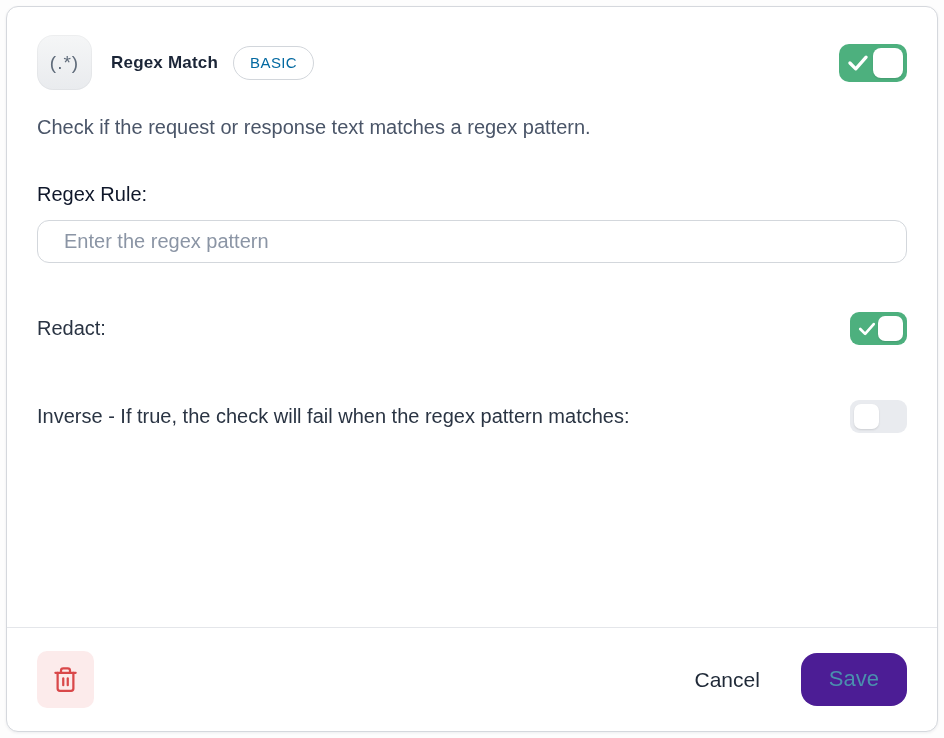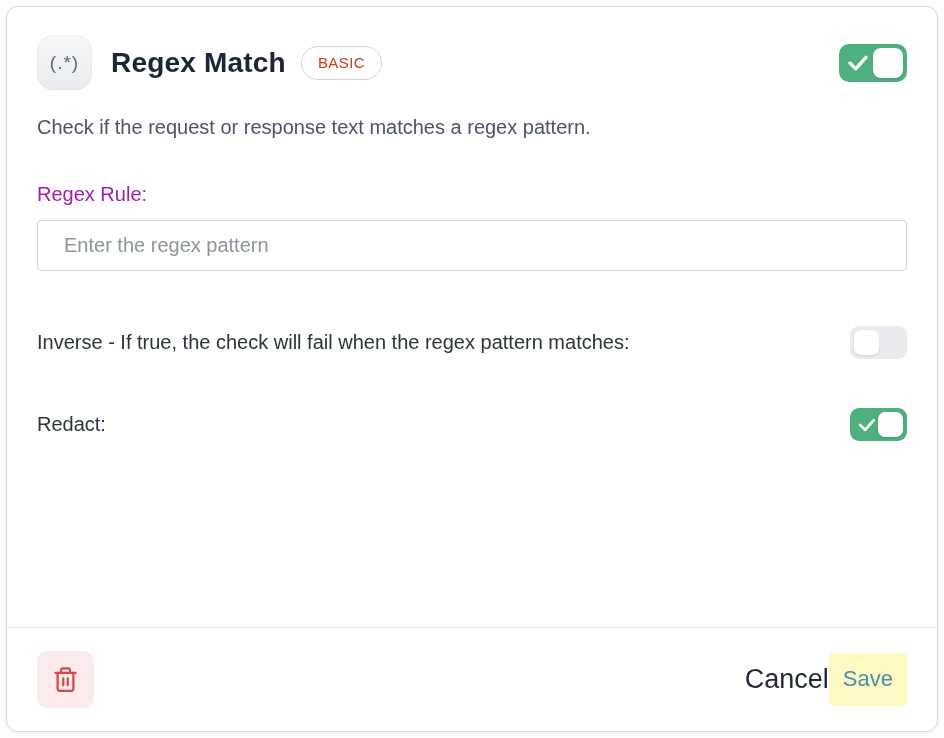--- a/index.html
+++ b/index.html
@@ -30,32 +30,32 @@
     background: linear-gradient(180deg, #f5f6f7 0%, #e9ebee 100%);
     box-shadow: inset 0 0 0 1px rgba(0,0,0,0.03);
     color: #5f6b7a;
     font-size: 19px;
     font-weight: 500;
     letter-spacing: 1px;
     display: flex; align-items: center; justify-content: center;
   }
   .title {
     margin-left: 19px;
-    font-size: 28px;
+    font-size: 17px;
     font-weight: 700;
     color: #1b2537;
     letter-spacing: 0.2px;
   }
   .badge {
     margin-left: 15px;
     border: 1.5px solid #d2d6db;
     border-radius: 999px;
     padding: 7px 16px 8px;
     font-size: 15px;
-    color: #c2410c;
+    color: #0369a1;
     letter-spacing: 0.4px;
     background: #fff;
   }
 
   
   .toggle {
     position: relative;
     background: #e9ebef;
     border: none;
     cursor: pointer;
@@ -86,31 +86,31 @@
     margin-top: 24px;
     font-size: 20px;
     line-height: 26px;
     color: #4a5568;
   }
 
   
   .field-label {
     display: block;
     font-size: 20px;
-    color: #a21caf;
+    color: #0f172a;
     margin-top: 13px;
   }
   .field.first { margin-top: 43px; }
   .field { margin-top: 37px; }
   .text-input {
     margin-top: 14px;
     width: 100%;
-    height: 51px;
+    height: 43px;
     border: 1px solid #d3d7dc;
-    border-radius: 4px;
+    border-radius: 12px;
     padding: 0 26px;
     font-size: 20px;
     font-family: "Liberation Sans", sans-serif;
     color: #1f2937;
     background: #fff;
     outline: none;
   }
   .text-input::placeholder { color: #8b95a5; opacity: 1; }
 
   
@@ -136,33 +136,34 @@
     width: 57px; height: 57px;
     border-radius: 10px;
     border: none;
     background: #fcebeb;
     display: flex; align-items: center; justify-content: center;
     cursor: pointer;
   }
   .footer-right { display: flex; align-items: center; }
   .cancel-btn {
     border: none; background: transparent;
-    font-size: 27px; color: #1f2937;
-    font-family: "Liberation Sans", sans-serif;
-    cursor: pointer;
+    font-size: 21px; color: #1f2937;
+    font-family: "Liberation Sans", sans-serif;
+    cursor: pointer;
+    margin-right: 41px;
   }
   .save-btn {
     border: none;
-    background: #fef9c3;
+    background: #4c1d95;
     color: #4a8fae;
     font-size: 22px;
     font-weight: 500;
     font-family: "Liberation Sans", sans-serif;
-    border-radius: 4px;
-    padding: 13px 14px 14px;
+    border-radius: 16px;
+    padding: 13px 28px 14px;
     cursor: pointer;
   }
 </style>
 </head>
 <body>
 
 <div class="card">
   <div class="card-main">
 
     <div class="header">
@@ -182,34 +183,34 @@
     <p class="desc">Check if the request or response text matches a regex pattern.</p>
 
     <div class="field first">
       <label class="field-label">Regex Rule:</label>
       <input class="text-input" type="text" placeholder="Enter the regex pattern" style="">
     </div>
 
     <div class="field">
     </div>
 
-    <div class="toggle-row inverse">
-      <span class="row-label">Inverse - If true, the check will fail when the regex pattern matches:</span>
-      <button class="toggle sm">
-
-        <span class="knob"></span>
-      </button>
-    </div>
-
     <div class="toggle-row redact">
       <span class="row-label">Redact:</span>
       <button class="toggle sm on">
         <svg class="check" width="18" height="15" viewBox="0 0 24 20">
           <polyline points="3 10 9.5 16.5 21 3.5" fill="none" stroke="#ffffff" stroke-width="3.6" stroke-linecap="round" stroke-linejoin="round"></polyline>
         </svg>
+        <span class="knob"></span>
+      </button>
+    </div>
+
+    <div class="toggle-row inverse">
+      <span class="row-label">Inverse - If true, the check will fail when the regex pattern matches:</span>
+      <button class="toggle sm">
+
         <span class="knob"></span>
       </button>
     </div>
 
   </div>
 
   <div class="divider"></div>
 
   <div class="footer">
     <button class="delete-btn">

